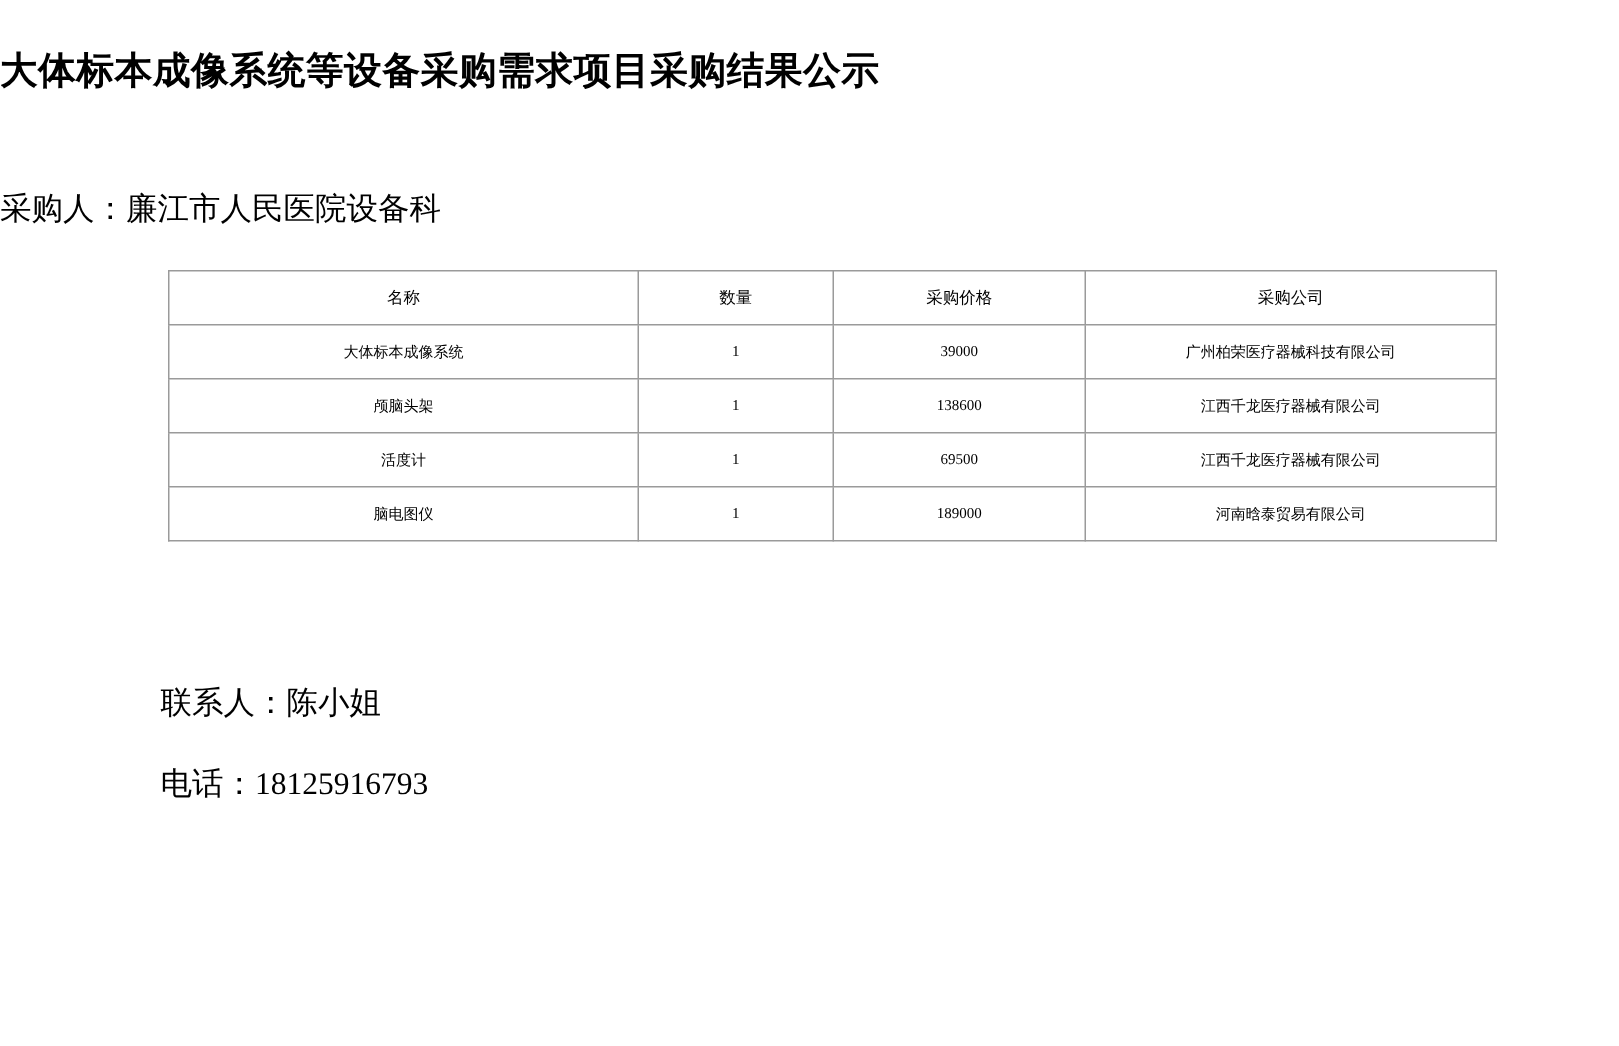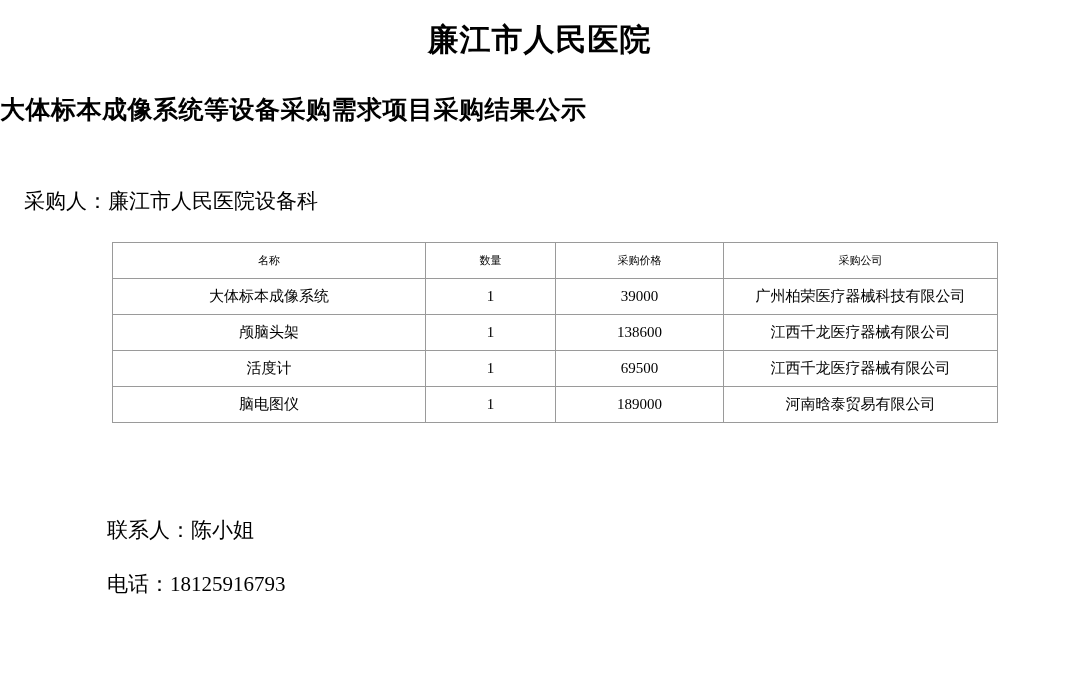--- a/index.html
+++ b/index.html
@@ -30,21 +30,20 @@
   }
   .doc-subtitle {
     font-size: 25px;
     font-weight: bold;
     letter-spacing: 0.5px;
     margin: 30px 0 0 0;
     line-height: 36px;
   }
   .body-block {
     margin-top: 58px;
-    margin-left: 24px;
   }
   .para {
     font-size: 21px;
     line-height: 30px;
     margin: 0 0 26px 0;
   }
   .table-wrap {
     margin-top: 20px;
     padding-left: 112px;
     padding-right: 0;
@@ -52,21 +51,21 @@
   table.result-table {
     border-collapse: collapse;
     width: 885px;
     table-layout: fixed;
   }
   table.result-table td {
     border: 1px solid #9a9a9a;
     height: 31px;
     text-align: center;
     vertical-align: middle;
-    font-size: 15px;
+    font-size: 10px;
     padding: 2px 4px;
   }
   table.result-table tr.head td {
     font-size: 11px;
   }
   col.c-name { width: 313px; }
   col.c-qty  { width: 130px; }
   col.c-price{ width: 168px; }
   col.c-comp { width: 274px; }
   .footer-block {
@@ -75,21 +74,20 @@
   }
   .footer-block .para {
     margin-bottom: 24px;
   }
 </style>
 </head>
 <body>
 
 <div class="page">
 
-  <h1 class="doc-title">廉江市人民医院</h1>
 
   <h2 class="doc-subtitle">大体标本成像系统等设备采购需求项目采购结果公示</h2>
 
   <div class="body-block">
     <p class="para">采购人：廉江市人民医院设备科</p>
   </div>
 
   <div class="table-wrap">
     <table class="result-table">
       <colgroup>

